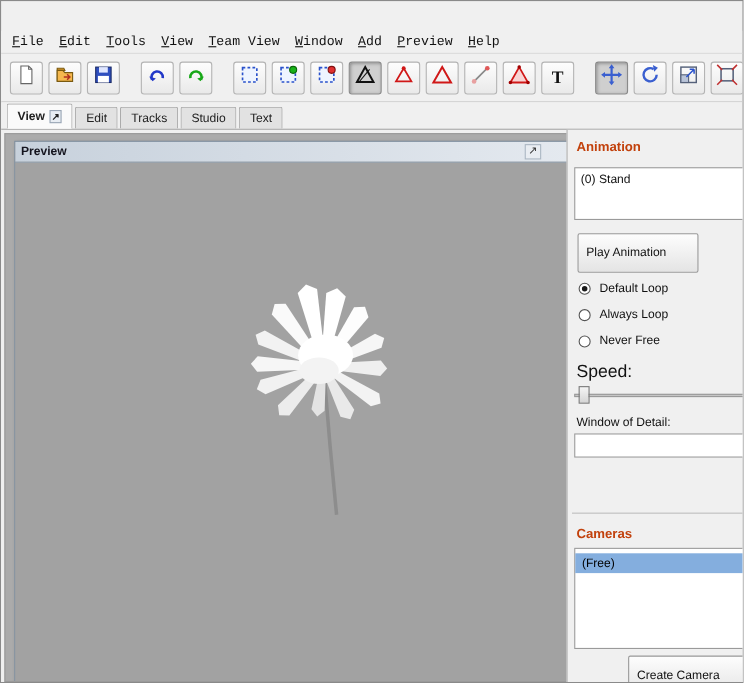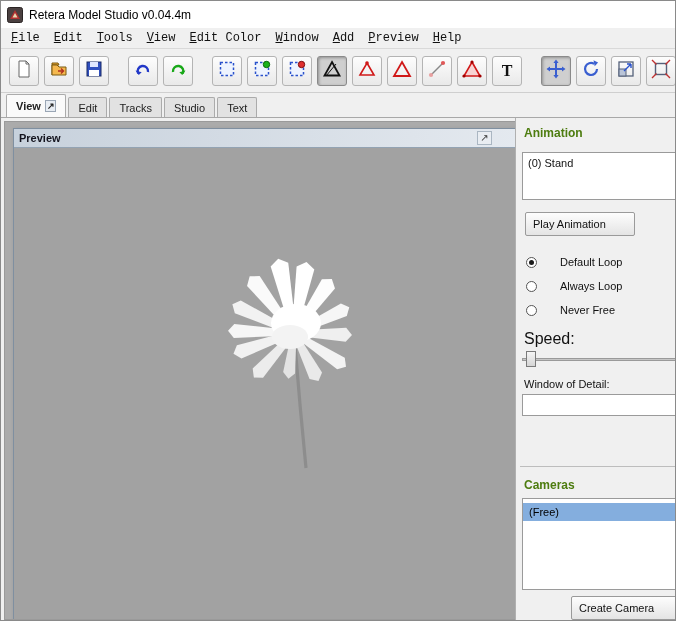--- a/index.html
+++ b/index.html
@@ -50,33 +50,33 @@
   .frame-titlebar { height:19px; display:flex; align-items:center; padding:0 5px;
     background:linear-gradient(to right,#c7d1dc,#eaeef3); border-bottom:1px solid #93a3b3;gap:44px; }
   .frame-title { flex:1; font-size:11px; font-weight:bold; color:#14141e; }
   .frame-ctrl { width:15px; height:14px; margin-left:3px; font-size:10px; line-height:12px;
     display:flex; align-items:center; justify-content:center;
     background:#e9edf2; border:1px solid #aab6c2; color:#333; cursor:default; }
   .viewport { position:absolute; left:0; top:19px; right:0; bottom:0; background:#a2a2a2; overflow:hidden; }
   
   .right-panel { position:absolute; left:514px; top:0; width:180px; bottom:0;
     background:#f0f0f0; border-left:1px solid #b0b0b0; overflow:hidden; }
-  .panel-title { position:absolute; left:8px; font-size:12px; font-weight:bold; color:#4d7c0f; }
+  .panel-title { position:absolute; left:8px; font-size:12px; font-weight:bold; color:#c2410c; }
   .anim-title { top:8px; }
   .cam-title { top:360px; }
   .clip-list { position:absolute; left:6px; top:34px; width:160px; height:48px;
     background:#ffffff; border:1px solid #9a9a9a; font-size:11px; }
   .clip-item { padding:4px 5px; }
-  .btn { position:absolute; left:9px; height:24px; font-size:11px; text-align:left;
+  .btn { position:absolute; left:9px; height:36px; font-size:11px; text-align:left;
     padding:0 0 0 7px; background:linear-gradient(#fdfdfd,#e4e4e4);
     border:1px solid #9a9a9a; border-radius:2px; color:#111;
     font-family:"Liberation Sans", sans-serif; white-space:nowrap; }
   .play-btn { top:94px; width:110px; }
   .create-btn { top:478px; width:122px;margin-left:46px; }
-  .radio-row { position:absolute; left:10px; display:flex; align-items:center; gap:23px; font-size:11px; }
+  .radio-row { position:absolute; left:10px; display:flex; align-items:center; gap:8px; font-size:11px; }
   .r1 { top:138px; } .r2 { top:162px; } .r3 { top:186px; }
   .radio { width:11px; height:11px; border:1px solid #555; border-radius:50%;
     background:#fff; flex:0 0 11px; }
   .radio.checked::after { content:""; display:block; width:5px; height:5px;
     margin:2px; background:#1a1a1a; border-radius:50%; }
   .speed-label { position:absolute; left:8px; top:212px; font-size:16px; }
   .slider { position:absolute; left:6px; top:232px; width:160px; height:18px; }
   .slider-track { position:absolute; left:0; right:0; top:8px; height:3px;
     background:#c6c6c6; border:1px solid #9a9a9a; }
   .slider-thumb { position:absolute; left:4px; top:1px; width:10px; height:16px;
@@ -88,37 +88,27 @@
   .camera-list { position:absolute; left:6px; top:380px; width:160px; height:92px;
     background:#ffffff; border:1px solid #9a9a9a; font-size:11px; padding-top:4px; }
   .camera-item { padding:3px 6px; }
   .camera-item.selected { background:#84aede; color:#000; }
 </style>
 </head>
 <body>
 
 <div class="app">
 
-  <div class="titlebar">
-    <span class="app-icon">
-      <svg width="16" height="16" viewBox="0 0 16 16">
-          <rect x="0.5" y="0.5" width="15" height="15" rx="2" fill="#4a4040" stroke="#2a2424"></rect>
-          <path d="M8 3L13 12H3z" fill="#b03030"></path>
-          <path d="M8 6l2.5 4.5h-5z" fill="#e8d8b0"></path>
-        </svg>
-    </span>
-    <span class="window-title">Retera Model Studio v0.04.4m</span>
-  </div>
 
   <div class="menubar">
     <span class="menu-item">File</span>
     <span class="menu-item">Edit</span>
     <span class="menu-item">Tools</span>
     <span class="menu-item">View</span>
-    <span class="menu-item">Edit Color</span>
+    <span class="menu-item">Team View</span>
     <span class="menu-item">Window</span>
     <span class="menu-item">Add</span>
     <span class="menu-item">Preview</span>
     <span class="menu-item">Help</span>
   </div>
 
   <div class="toolbar">
     <div class="tbtn">
       <span><svg width="20" height="20" viewBox="0 0 20 20">
             <path d="M5 2h7l3 3v13H5z" fill="#fff" stroke="#666"></path>

